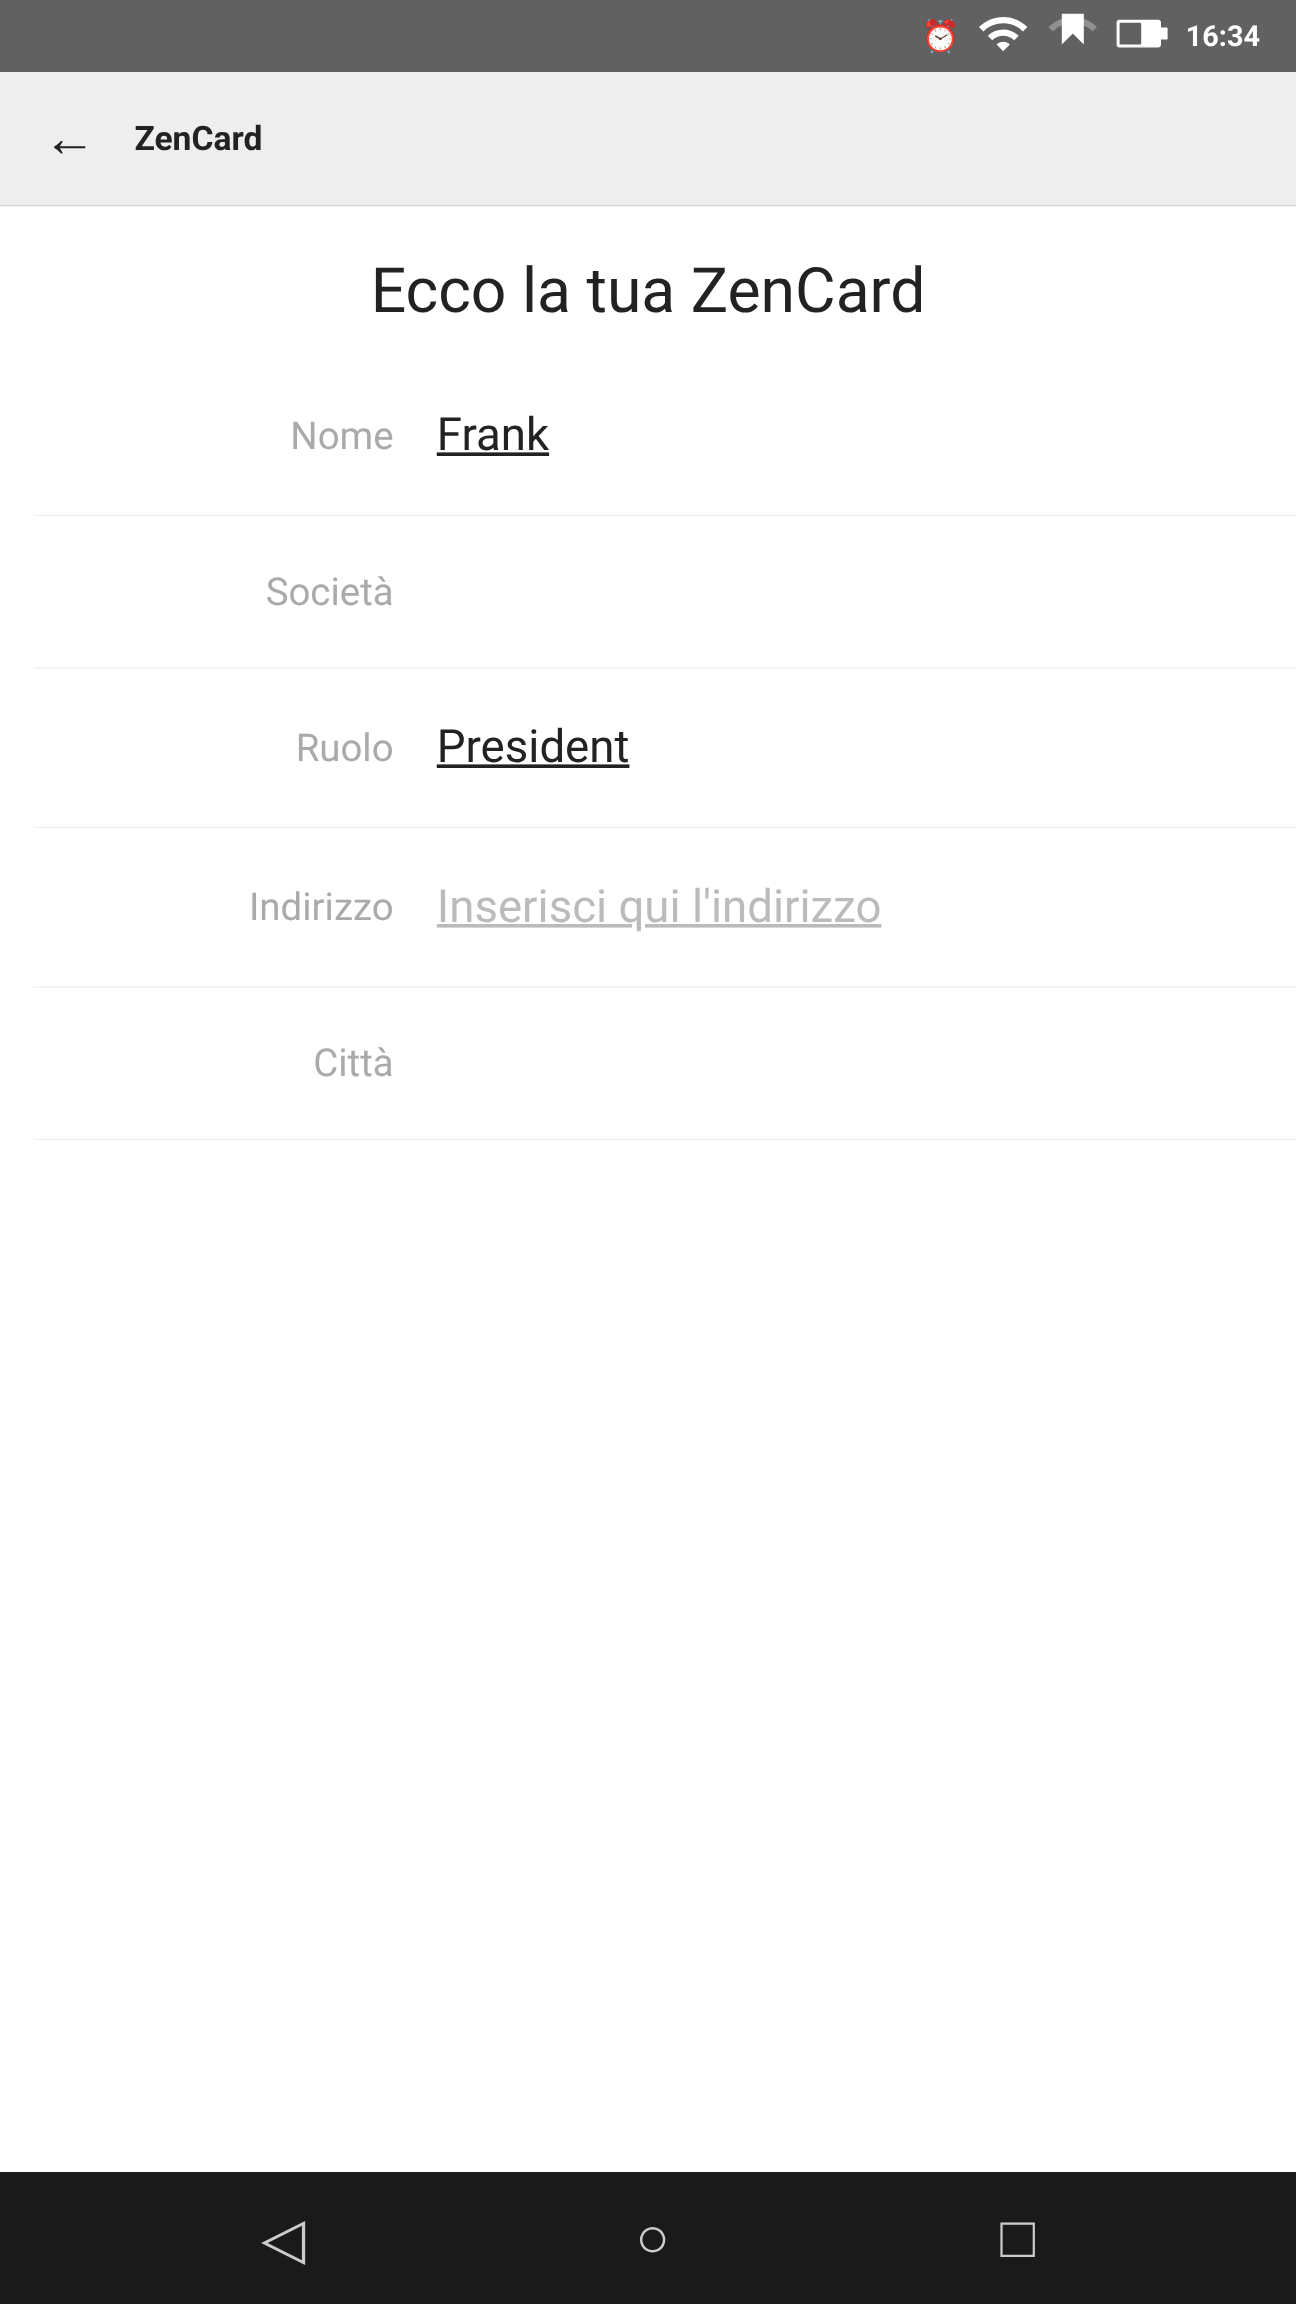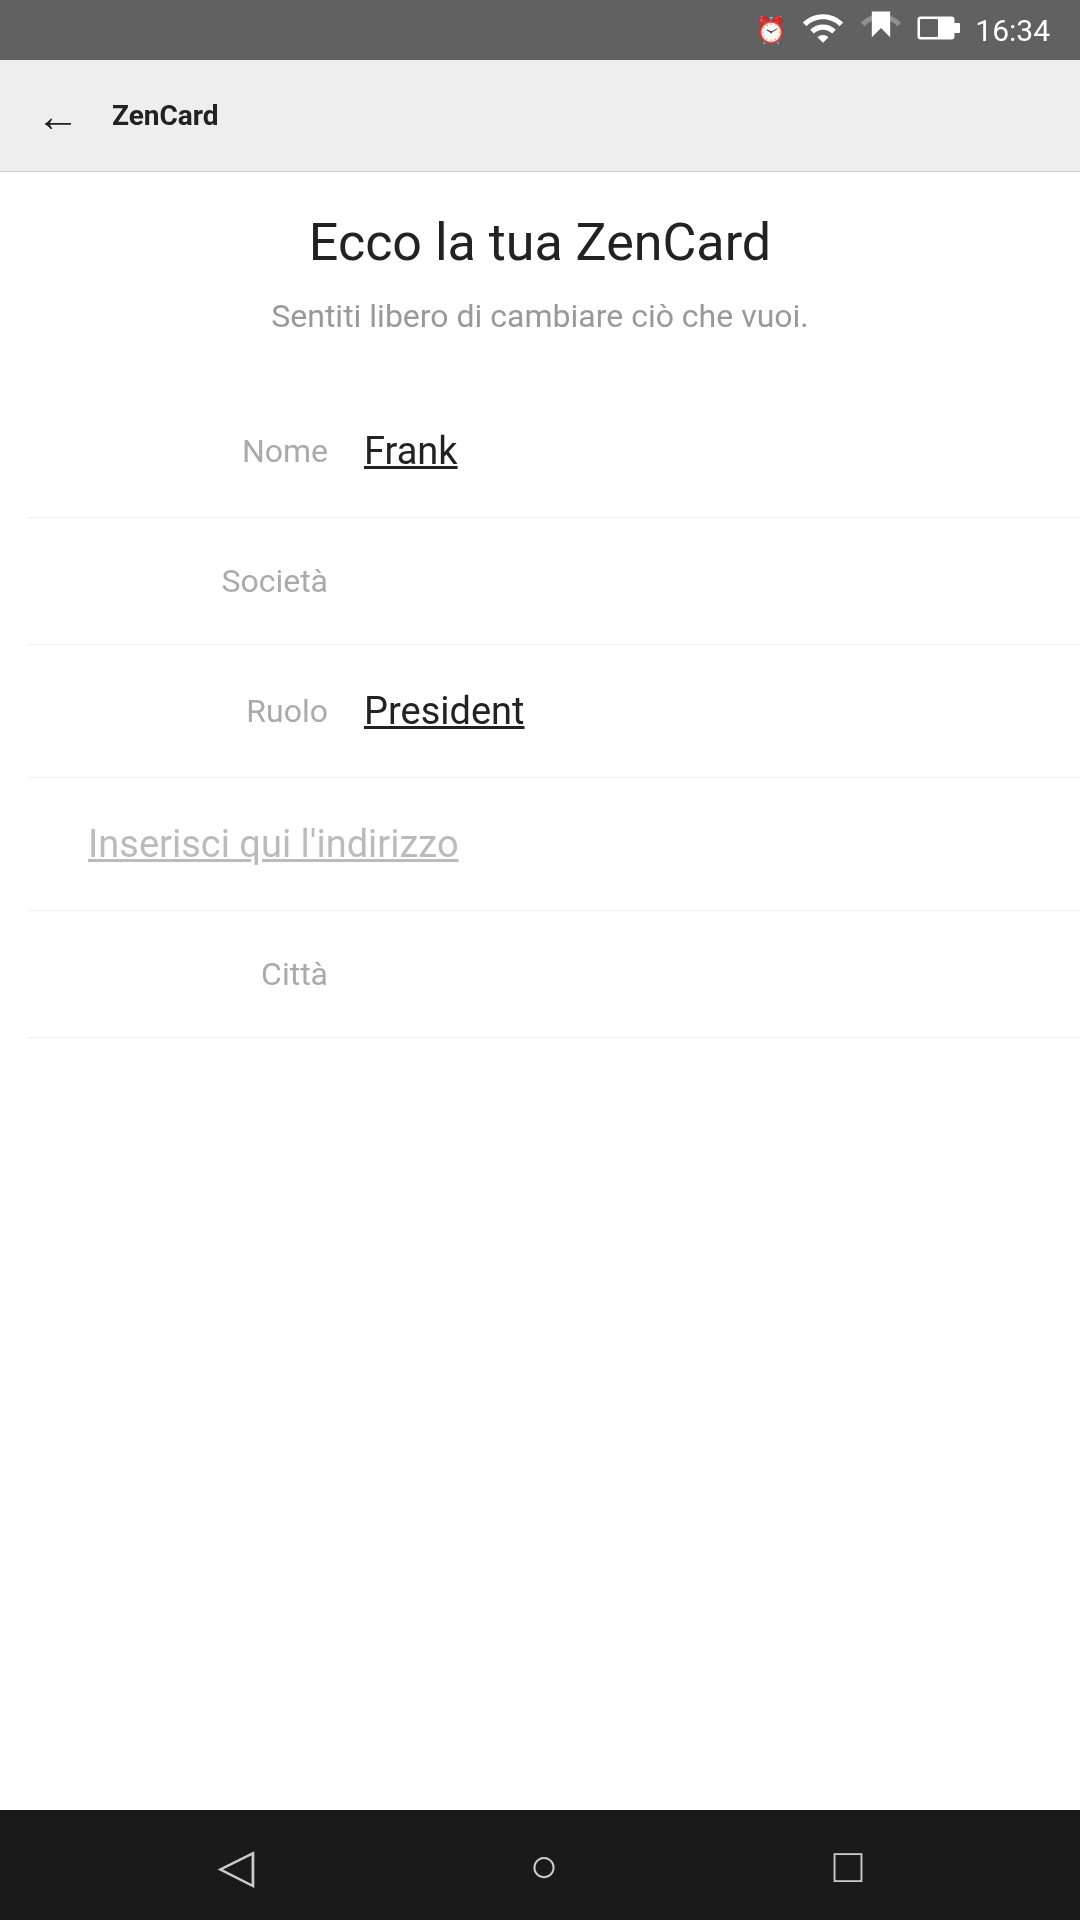--- a/index.html
+++ b/index.html
@@ -35,22 +35,22 @@
       gap: 14px;
     }
 
     .status-icon {
       color: white;
       font-size: 26px;
     }
 
     .status-time {
       color: white;
-      font-size: 30px;
-      font-weight: 400;
+      font-size: 24px;
+      font-weight: 700;
     }
 
     
     .app-bar {
       background: #eeeeee;
       height: 112px;
       display: flex;
       align-items: center;
       padding: 0 28px;
       border-bottom: 1px solid #cccccc;
@@ -201,37 +201,37 @@
 
 <div class="app-bar">
   <button class="back-button">
     <span class="back-arrow">←</span>
   </button>
   <span class="app-title">ZenCard</span>
 </div>
 
 <div class="main-content">
   <h1 class="page-heading">Ecco la tua ZenCard</h1>
-  <p class="page-subtitle">Sentiti libero di cambiare ciò che vuoi.</p>
 
   <div class="form-container">
 
     <div id="fields-container">
         <div class="field-row">
           <span class="field-label">Nome</span>
           <span class="field-value">Frank</span>
         </div>
         <div class="field-row">
           <span class="field-label">Società</span>
         </div>
         <div class="field-row">
           <span class="field-label">Ruolo</span>
           <span class="field-value">President</span>
         </div>
         <div class="field-row">
+          <span class="field-label">Indirizzo</span>
           <span class="field-value placeholder">Inserisci qui l'indirizzo</span>
         </div>
         <div class="field-row">
           <span class="field-label">Città</span>
         </div>
       </div>
 
   </div>
 </div>
 

